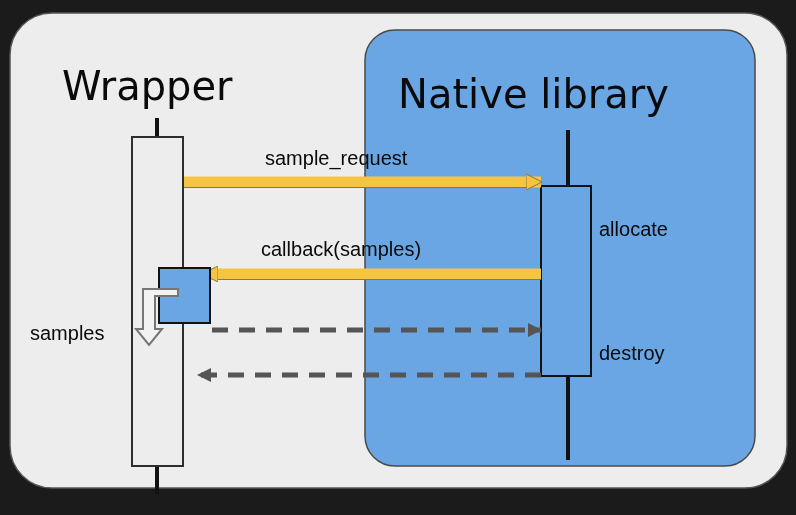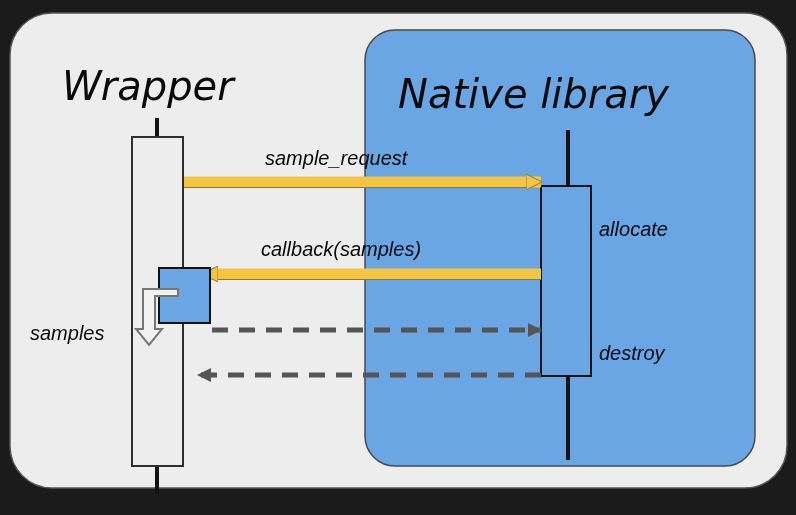--- a/index.html
+++ b/index.html
@@ -12,21 +12,20 @@
     width: 796px;
     height: 515px;
     overflow: hidden;
     font-family: "Liberation Sans", sans-serif;
   }
   #stage {
     position: relative;
     width: 796px;
     height: 515px;
     background: #1b1b1b;
-    font-style: italic;
   }
   #stage svg {
     display: block;
   }
   .diagram-title {
     font-family: "DejaVu Sans", sans-serif;
     font-weight: 400;
   }
   .msg-label {
     font-family: "Liberation Sans", sans-serif;

